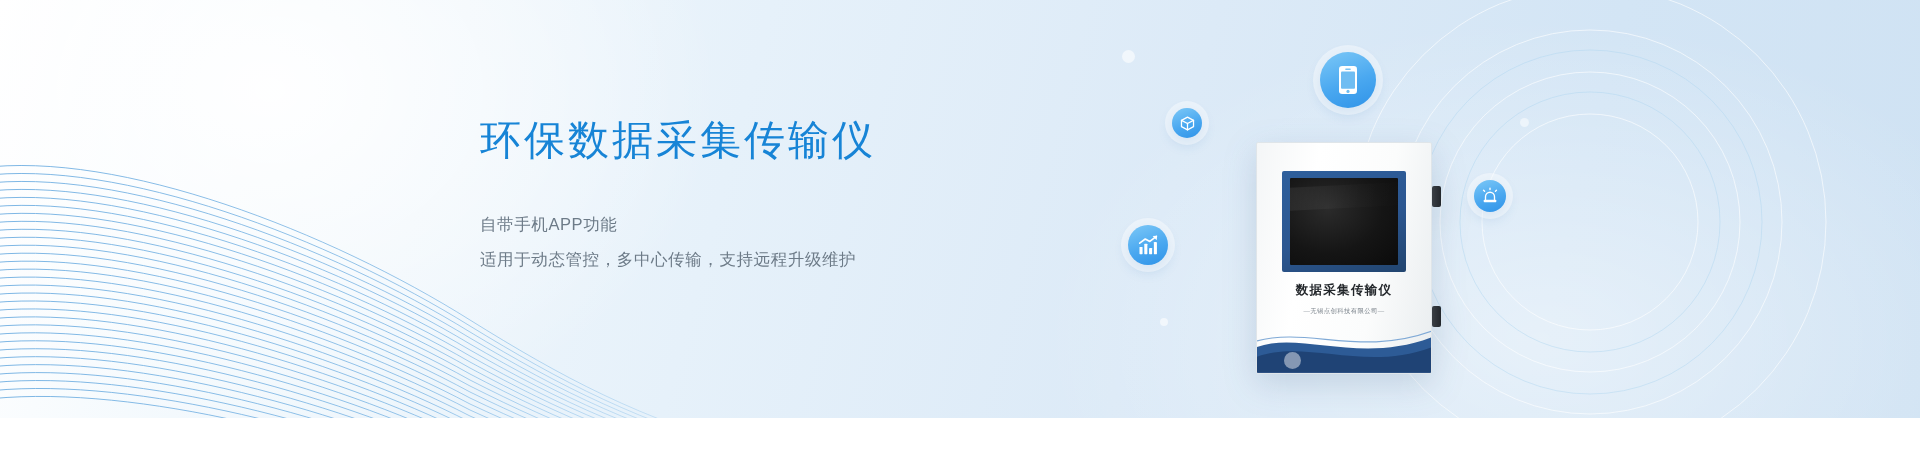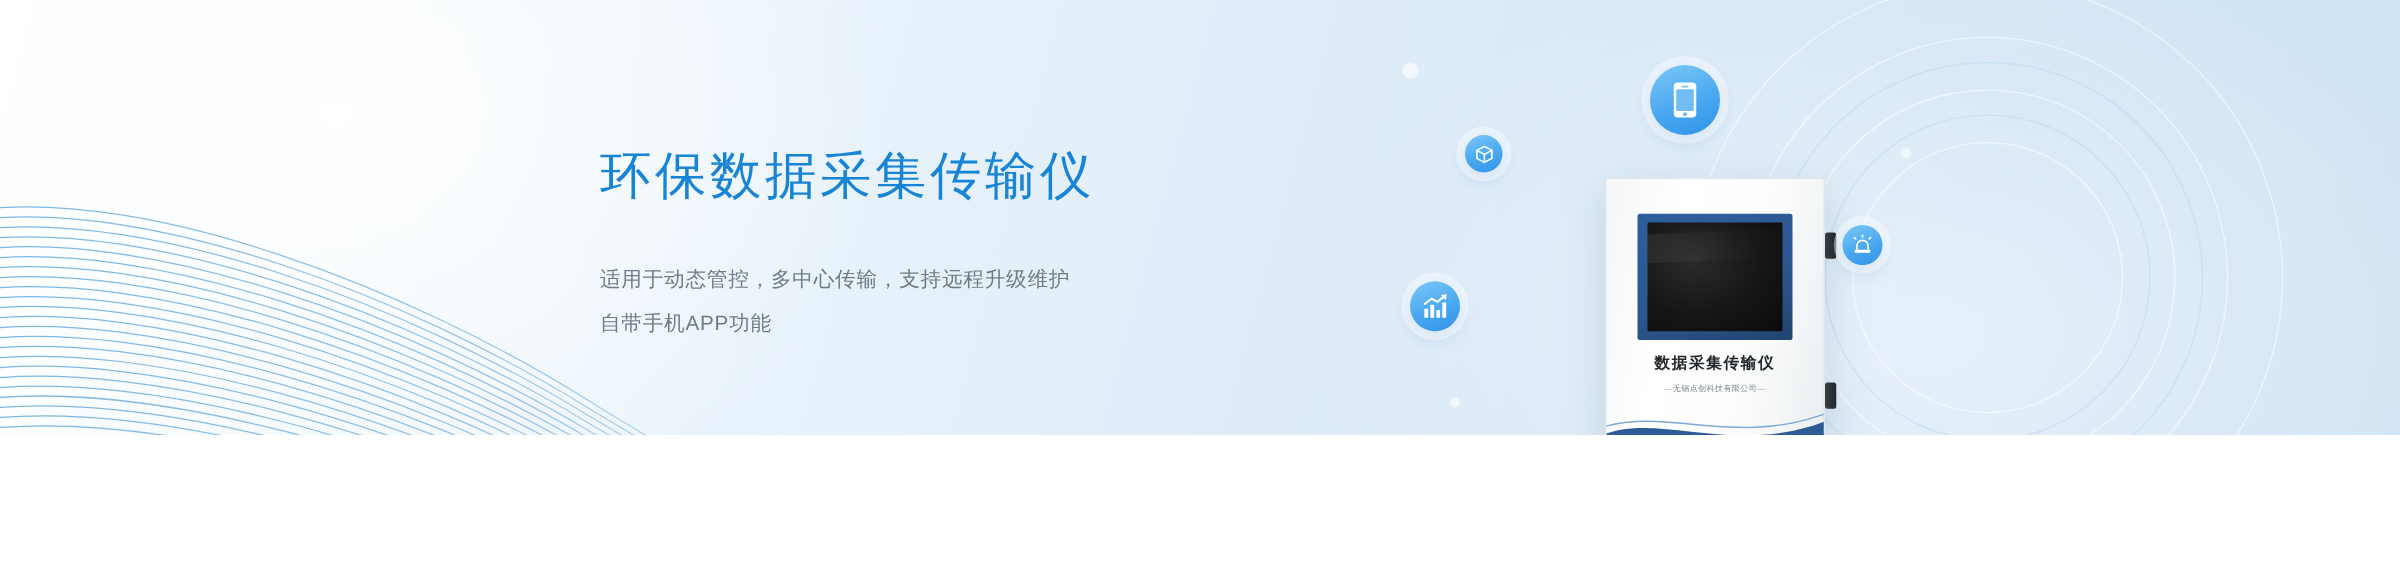--- a/index.html
+++ b/index.html
@@ -5,21 +5,21 @@
   * { margin:0; padding:0; box-sizing:border-box; }
   html,body { background:#ffffff; }
   body {
     font-family:"Liberation Sans","DejaVu Sans",sans-serif;
     -webkit-font-smoothing:antialiased;
   }
 
   .banner{
     position:relative;
     width:1920px;
-    height:348px;
+    height:418px;
     overflow:hidden;
     background:linear-gradient(105deg,#ffffff 0%,#f3f9fd 14%,#e6f1fa 38%,#dceaf7 60%,#d3e5f5 80%,#cfe2f3 100%);
     padding-left:47px;
   }
 
   
   .glow-tl{
     position:absolute; left:-180px; top:-260px;
     width:900px; height:700px; border-radius:50%;
     background:radial-gradient(closest-side,rgba(255,255,255,.95),rgba(255,255,255,0));
@@ -55,21 +55,21 @@
     font-size:16.5px;
     line-height:35px;
     color:#6d7b88;
     letter-spacing:.6px;
     white-space:nowrap;
   }
 
   
   .device{
     position:absolute;
-    left:1284px;
+    left:1256px;
     top:142px;
     width:176px;
     height:232px;
     filter:drop-shadow(0 10px 16px rgba(40,80,120,.17));
   }
   .dev-body{
     position:absolute; inset:0;
     background:linear-gradient(100deg,#f4f6f7 0%,#ffffff 30%,#fbfcfc 66%,#e9edef 100%);
     border:1px solid #dfe5e9;
     border-radius:2px;
@@ -212,22 +212,22 @@
     </g>
     <g fill="none" stroke="#aed4ef" stroke-opacity="0.45" stroke-width="1">
       <circle cx="430" cy="222" r="130"></circle>
       <circle cx="430" cy="222" r="172"></circle>
     </g>
   </svg>
 
   <div class="copy">
     <div class="hero-title">环保数据采集传输仪</div>
     <div class="hero-lines">
+      <div class="hero-line">自带手机APP功能</div>
       <div class="hero-line">适用于动态管控，多中心传输，支持远程升级维护</div>
-      <div class="hero-line">自带手机APP功能</div>
     </div>
   </div>
 
   <div class="device">
     <div class="dev-body">
       <div class="dev-screen-bezel">
         <div class="dev-screen"></div>
       </div>
       <div class="dev-label">数据采集传输仪</div>
       <div class="dev-sub">—无锡点创科技有限公司—</div>

